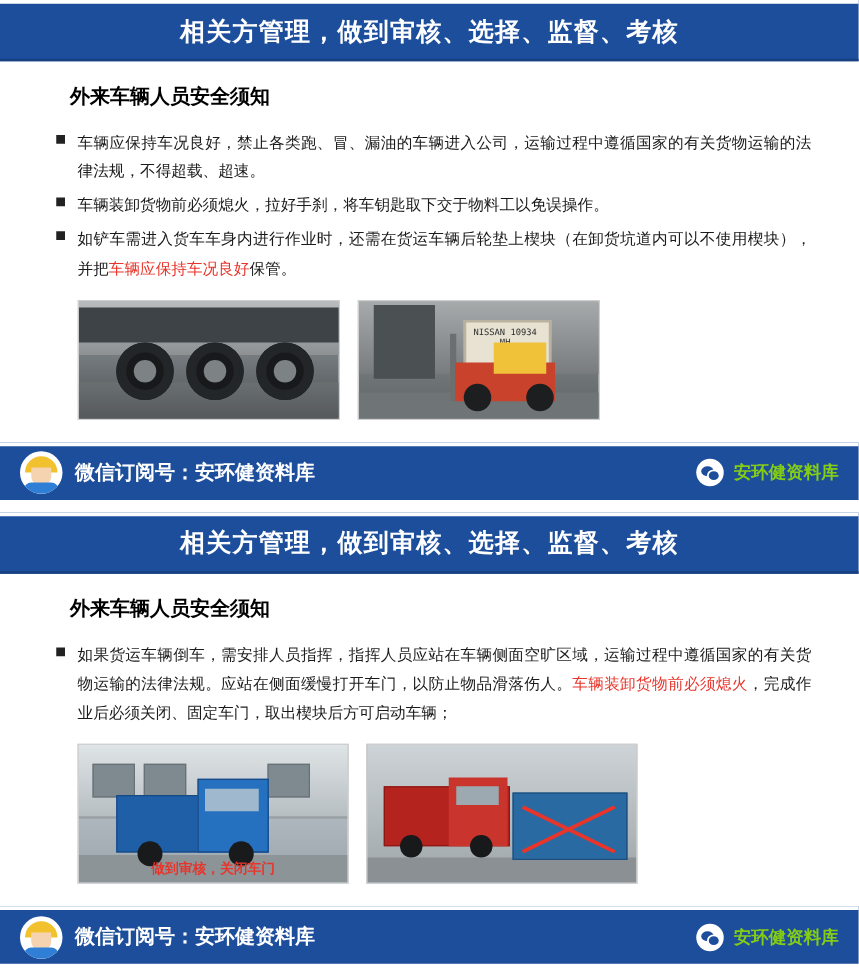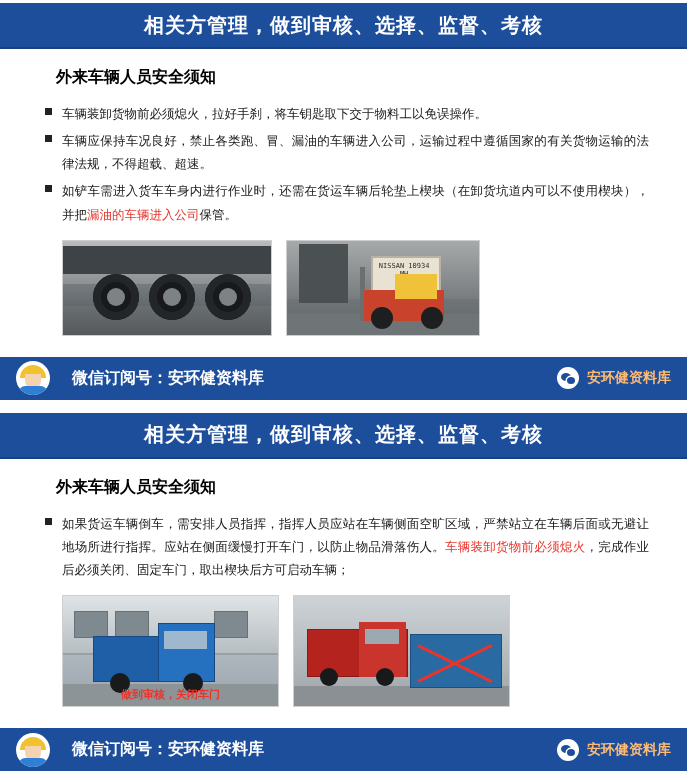--- a/index.html
+++ b/index.html
@@ -254,21 +254,21 @@
     border-top: 3px solid #ffffff;
     display: flex;
     align-items: center;
     justify-content: space-between;
     padding: 0 16px;
     box-sizing: border-box;
   }
   .footer-left {
     display: flex;
     align-items: center;
-    gap: 22px;
+    gap: 10px;
   }
   .avatar {
     width: 34px; height: 34px; border-radius: 50%;
     background: #ffffff; position: relative; overflow: hidden;
     flex: 0 0 auto;
   }
   .avatar .helmet {
     position: absolute; left: 4px; top: 4px; width: 26px; height: 13px;
     background: #f2c12e; border-radius: 13px 13px 0 0;
   }
@@ -294,47 +294,47 @@
   .wechat-icon::before {
     content: ""; position: absolute; left: 4px; top: 6px;
     width: 10px; height: 8px; border-radius: 50%; background: #1c4e9c;
   }
   .wechat-icon::after {
     content: ""; position: absolute; left: 10px; top: 10px;
     width: 8px; height: 7px; border-radius: 50%; background: #1c4e9c;
     box-shadow: 0 0 0 1.5px #ffffff;
   }
   .footer-brand {
-    color: #fdba74; font-size: 14px; font-weight: bold;
+    color: #84cc16; font-size: 14px; font-weight: bold;
     font-family: "DejaVu Sans", "Liberation Sans", sans-serif;
   }
 </style>
 </head>
 <body>
 
 <div class="page">
 
   <div class="slide">
 
     <div class="banner">
       <div class="banner-title">相关方管理，做到审核、选择、监督、考核</div>
     </div>
 
     <div class="body-wrap">
       <div class="section-title">外来车辆人员安全须知</div>
 
       <ul class="bullets">
+        <li class="bullet">
+          <span class="marker"></span><span>车辆应保持车况良好，禁止各类跑、冒、漏油的车辆进入公司，运输过程中遵循国家的有关货物运输的法律法规，不得超载、超速。</span>
+        </li>
         <li class="bullet">
           <span class="marker"></span><span>车辆装卸货物前必须熄火，拉好手刹，将车钥匙取下交于物料工以免误操作。</span>
         </li>
         <li class="bullet">
-          <span class="marker"></span><span>车辆应保持车况良好，禁止各类跑、冒、漏油的车辆进入公司，运输过程中遵循国家的有关货物运输的法律法规，不得超载、超速。</span>
-        </li>
-        <li class="bullet">
-          <span class="marker"></span><span>如铲车需进入货车车身内进行作业时，还需在货运车辆后轮垫上楔块（在卸货坑道内可以不使用楔块），并把</span><span class="hl">漏油的车辆进入公司</span><span>保管。</span>
+          <span class="marker"></span><span>如铲车需进入货车车身内进行作业时，还需在货运车辆后轮垫上楔块（在卸货坑道内可以不使用楔块），并把</span><span class="hl">车辆应保持车况良好</span><span>保管。</span>
         </li>
       </ul>
 
       <div class="photos">
         <div class="photo photo-a p1">
           <div class="wall"></div>
           <div class="body"></div>
           <div class="ground"></div>
           <div class="wheel w1"></div>
           <div class="wheel w2"></div>
@@ -377,21 +377,21 @@
 
     <div class="banner">
       <div class="banner-title">相关方管理，做到审核、选择、监督、考核</div>
     </div>
 
     <div class="body-wrap">
       <div class="section-title">外来车辆人员安全须知</div>
 
       <ul class="bullets">
         <li class="bullet">
-          <span class="marker"></span><span>如果货运车辆倒车，需安排人员指挥，指挥人员应站在车辆侧面空旷区域，严禁站立在车辆后面或无避让地场所进行指挥。应站在侧面缓慢打开车门，以防止物品滑落伤人。</span><span class="hl">车辆装卸货物前必须熄火</span><span>，完成作业后必须关闭、固定车门，取出楔块后方可启动车辆；</span>
+          <span class="marker"></span><span>如果货运车辆倒车，需安排人员指挥，指挥人员应站在车辆侧面空旷区域，运输过程中遵循国家的有关货物运输的法律法规。应站在侧面缓慢打开车门，以防止物品滑落伤人。</span><span class="hl">车辆装卸货物前必须熄火</span><span>，完成作业后必须关闭、固定车门，取出楔块后方可启动车辆；</span>
         </li>
       </ul>
 
       <div class="photos">
         <div class="photo photo-c p3">
           <div class="sky"></div>
           <div class="bld"></div>
           <div class="win win1"></div>
           <div class="win win2"></div>
           <div class="win win3"></div>

